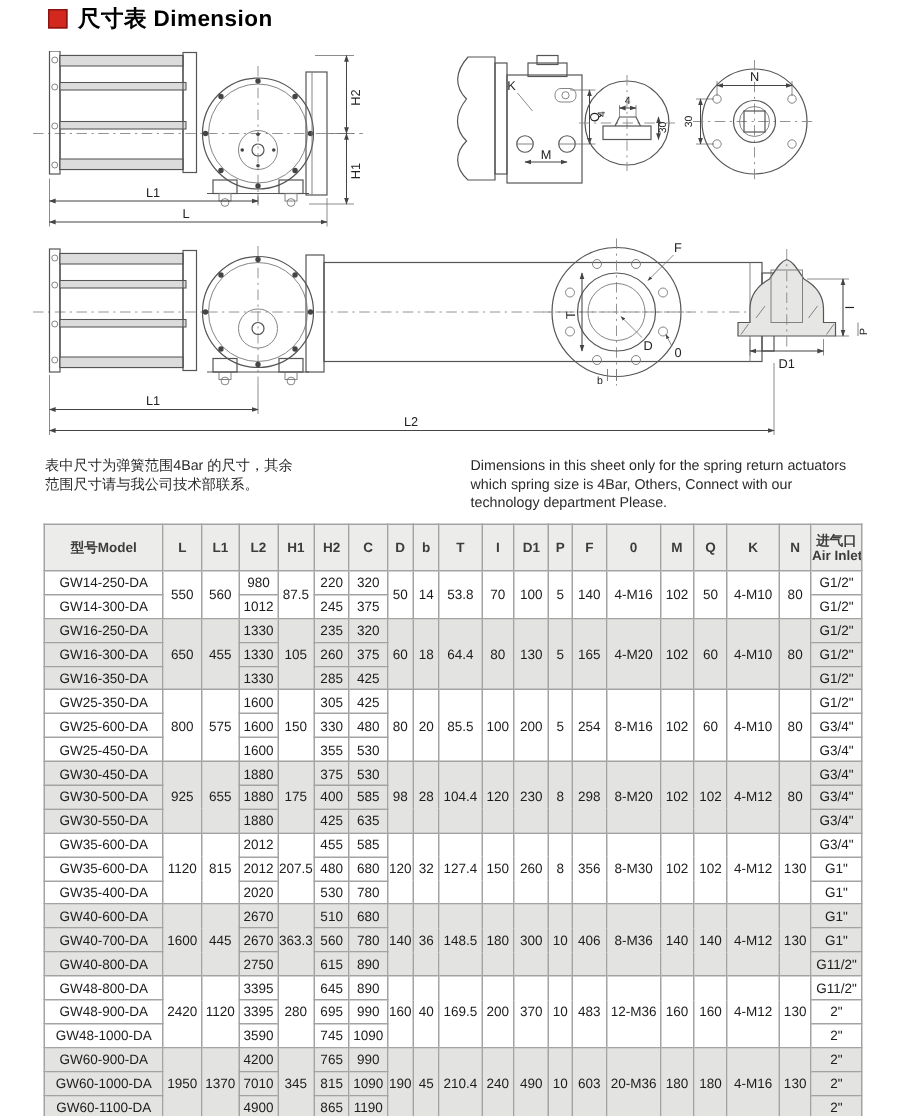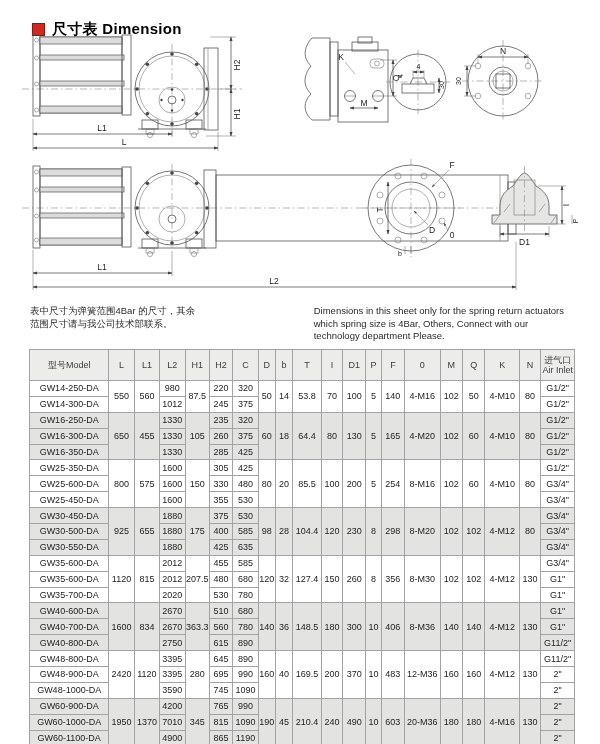--- a/index.html
+++ b/index.html
@@ -1,41 +1,41 @@
 <!DOCTYPE html>
 <html><head>
 <meta charset="utf-8">
 <style>
   html,body{margin:0;padding:0;}
   body{
     width:600px;height:744px;position:relative;background:#ffffff;
     font-family:"Liberation Sans", sans-serif;color:#1c1c1c;overflow:hidden;
   }
-  .title-bar{position:absolute;left:32px;top:20px;display:flex;align-items:center;gap:7px;}
+  .title-bar{position:absolute;left:32px;top:3px;display:flex;align-items:center;gap:7px;}
   .title-bullet{width:11px;height:11px;background:#d3281e;border:1px solid #8c1410;}
   .title-text{font-size:15px;font-weight:700;color:#000;letter-spacing:.3px;}
   .drawings{position:absolute;left:0;top:34px;width:600px;height:270px;}
   svg .ln{stroke:#555;stroke-width:0.8;fill:none;}
   svg .thin{stroke:#777;stroke-width:0.6;fill:none;}
   svg .filllite{fill:#dcdcdc;stroke:#555;stroke-width:0.7;}
   svg .cl{stroke:#888;stroke-width:0.6;stroke-dasharray:7 3 1.5 3;fill:none;}
   svg .dim{stroke:#444;stroke-width:0.7;fill:none;}
   svg .ext{stroke:#666;stroke-width:0.5;fill:none;}
   svg .dot{fill:#444;stroke:none;}
   svg text{font-family:"Liberation Sans",sans-serif;font-size:8.5px;fill:#222;}
   svg text.sm{font-size:7px;}
   .notes{position:absolute;left:30px;top:305px;width:545px;display:flex;gap:28px;}
   .note{font-size:9.5px;line-height:12.5px;color:#2b2b2b;white-space:pre-line;}
   .note.zh{width:250px;}
   .note.en{width:268px;margin-left:12px;}
   .table-wrap{position:absolute;left:29px;top:349px;}
   table{border-collapse:collapse;table-layout:fixed;width:546px;}
   th,td{border:1px solid #a3a3a3;text-align:center;vertical-align:middle;padding:0;
         font-size:9px;white-space:nowrap;overflow:hidden;}
-  th{height:30px;background:#ececea;font-weight:400;color:#3c3c3c;line-height:10px;}
+  th{height:30px;background:#ececea;font-weight:700;color:#3c3c3c;line-height:10px;}
   td{height:14.9px;color:#1c1c1c;background:#ffffff;}
   tr.shaded td{background:#e3e3e1;}
 </style>
 </head>
 <body>
 
 <div class="title-bar">
   <span class="title-bullet"></span>
   <span class="title-text">尺寸表 Dimension</span>
 </div>
@@ -474,30 +474,30 @@
           <td>G3/4"</td>
         </tr>
         <tr>
           <td>GW35-600-DA</td>
           <td>2012</td>
           <td>480</td>
           <td>680</td>
           <td>G1"</td>
         </tr>
         <tr>
-          <td>GW35-700-DA</td>
+          <td>GW35-400-DA</td>
           <td>2020</td>
           <td>530</td>
           <td>780</td>
           <td>G1"</td>
         </tr>
         <tr class="shaded">
           <td>GW40-600-DA</td>
           <td rowspan="3">1600</td>
-          <td rowspan="3">834</td>
+          <td rowspan="3">445</td>
           <td>2670</td>
           <td rowspan="3">363.3</td>
           <td>510</td>
           <td>680</td>
           <td rowspan="3">140</td>
           <td rowspan="3">36</td>
           <td rowspan="3">148.5</td>
           <td rowspan="3">180</td>
           <td rowspan="3">300</td>
           <td rowspan="3">10</td>

